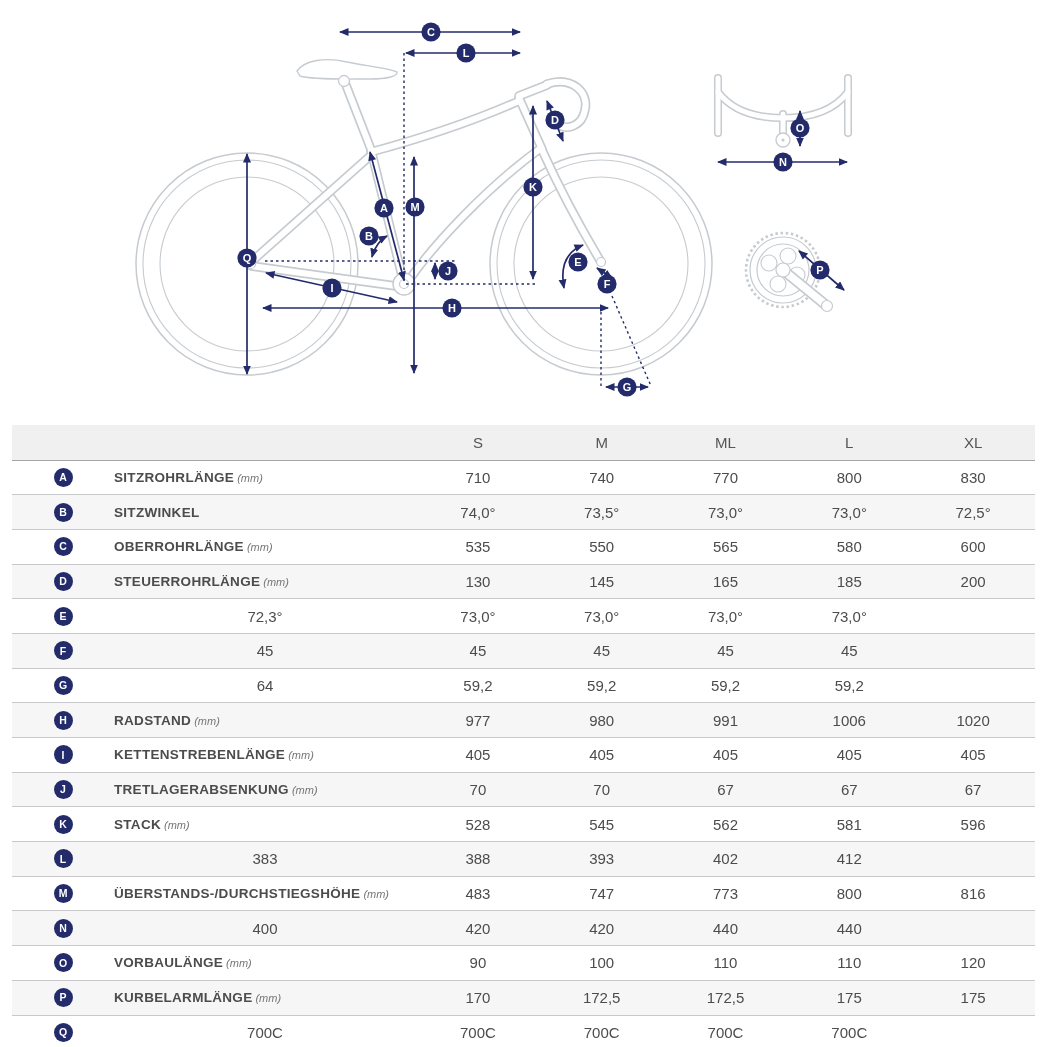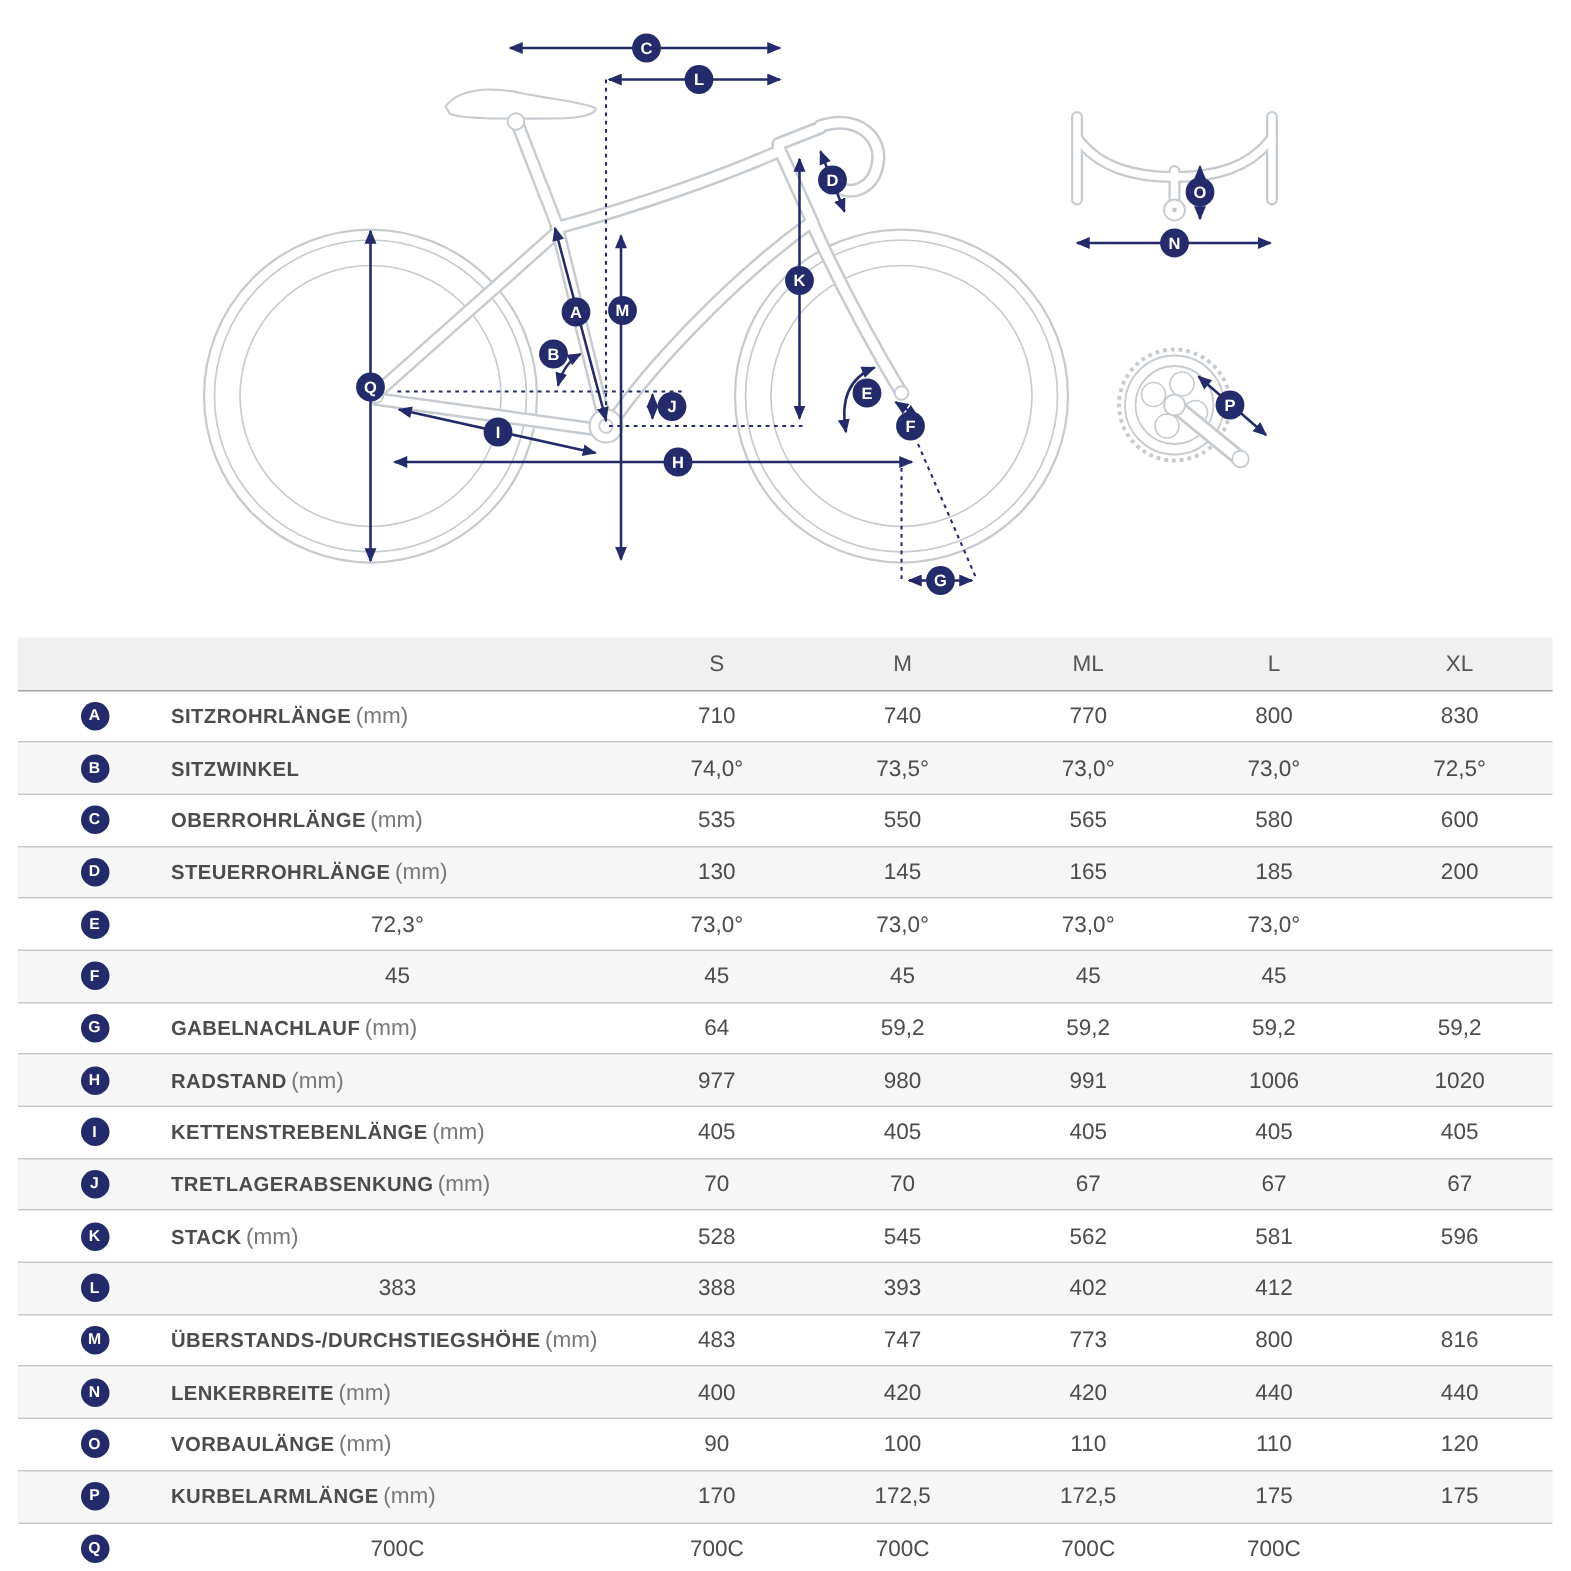--- a/index.html
+++ b/index.html
@@ -10,21 +10,21 @@
   .badge-letter{fill:#ffffff;font:700 11px "Liberation Sans",sans-serif;}
 
   .geo-table{margin-left:12px;width:1023px;border-bottom:1px solid #c9c9c9;}
   .g-row{display:grid;grid-template-columns:102px 302px repeat(5,1fr);align-items:center;height:33.7px;border-top:1px solid #c9c9c9;}
   .g-head{height:34.5px;background:#f0f0f0;border-top:none;border-bottom:1px solid #a5a5a5;color:#555;}
   .g-row:first-child + .g-row{border-top:none;}
   .geo-table > .g-row:nth-child(odd):not(.g-head){background:#f6f6f6;}
   .cell-badge{display:flex;justify-content:center;align-items:center;}
   .tbadge{width:19px;height:19px;border-radius:50%;background:#232b6a;color:#fff;font-size:10.5px;font-weight:700;display:flex;align-items:center;justify-content:center;line-height:1;}
   .cell-label{font-weight:700;font-size:13.5px;color:#4c4c4c;letter-spacing:.3px;white-space:nowrap;}
-  .cell-label .unit{font-size:15px;color:#787878;font-weight:400;letter-spacing:0;margin-left:3px;}
+  .cell-label .unit{font-size:11px;color:#787878;font-weight:400;letter-spacing:0;margin-left:3px;font-style:italic;}
   .cell-val{text-align:center;font-size:15px;color:#4c4c4c;}
   .head-cell{font-size:15px;color:#555;}
 </style>
 </head>
 <body>
 
 <div class="page">
 
   <div class="diagram">
     <svg width="1047" height="425" viewBox="0 0 1047 425" xmlns="http://www.w3.org/2000/svg">
@@ -288,21 +288,20 @@
         <div class="cell-val">45</div>
         <div class="cell-val">45</div>
         <div class="cell-val">45</div>
         <div class="cell-val">45</div>
         <div class="cell-val">45</div>
       </div>
       <div class="g-row">
         <div class="cell-badge">
           <div class="tbadge">G</div>
         </div>
-        <div class="cell-label">GABELNACHLAUF<span class="unit">(mm)</span></div>
         <div class="cell-val">64</div>
         <div class="cell-val">59,2</div>
         <div class="cell-val">59,2</div>
         <div class="cell-val">59,2</div>
         <div class="cell-val">59,2</div>
       </div>
       <div class="g-row">
         <div class="cell-badge">
           <div class="tbadge">H</div>
         </div>
@@ -364,21 +363,20 @@
         <div class="cell-val">483</div>
         <div class="cell-val">747</div>
         <div class="cell-val">773</div>
         <div class="cell-val">800</div>
         <div class="cell-val">816</div>
       </div>
       <div class="g-row">
         <div class="cell-badge">
           <div class="tbadge">N</div>
         </div>
-        <div class="cell-label">LENKERBREITE<span class="unit">(mm)</span></div>
         <div class="cell-val">400</div>
         <div class="cell-val">420</div>
         <div class="cell-val">420</div>
         <div class="cell-val">440</div>
         <div class="cell-val">440</div>
       </div>
       <div class="g-row">
         <div class="cell-badge">
           <div class="tbadge">O</div>
         </div>

